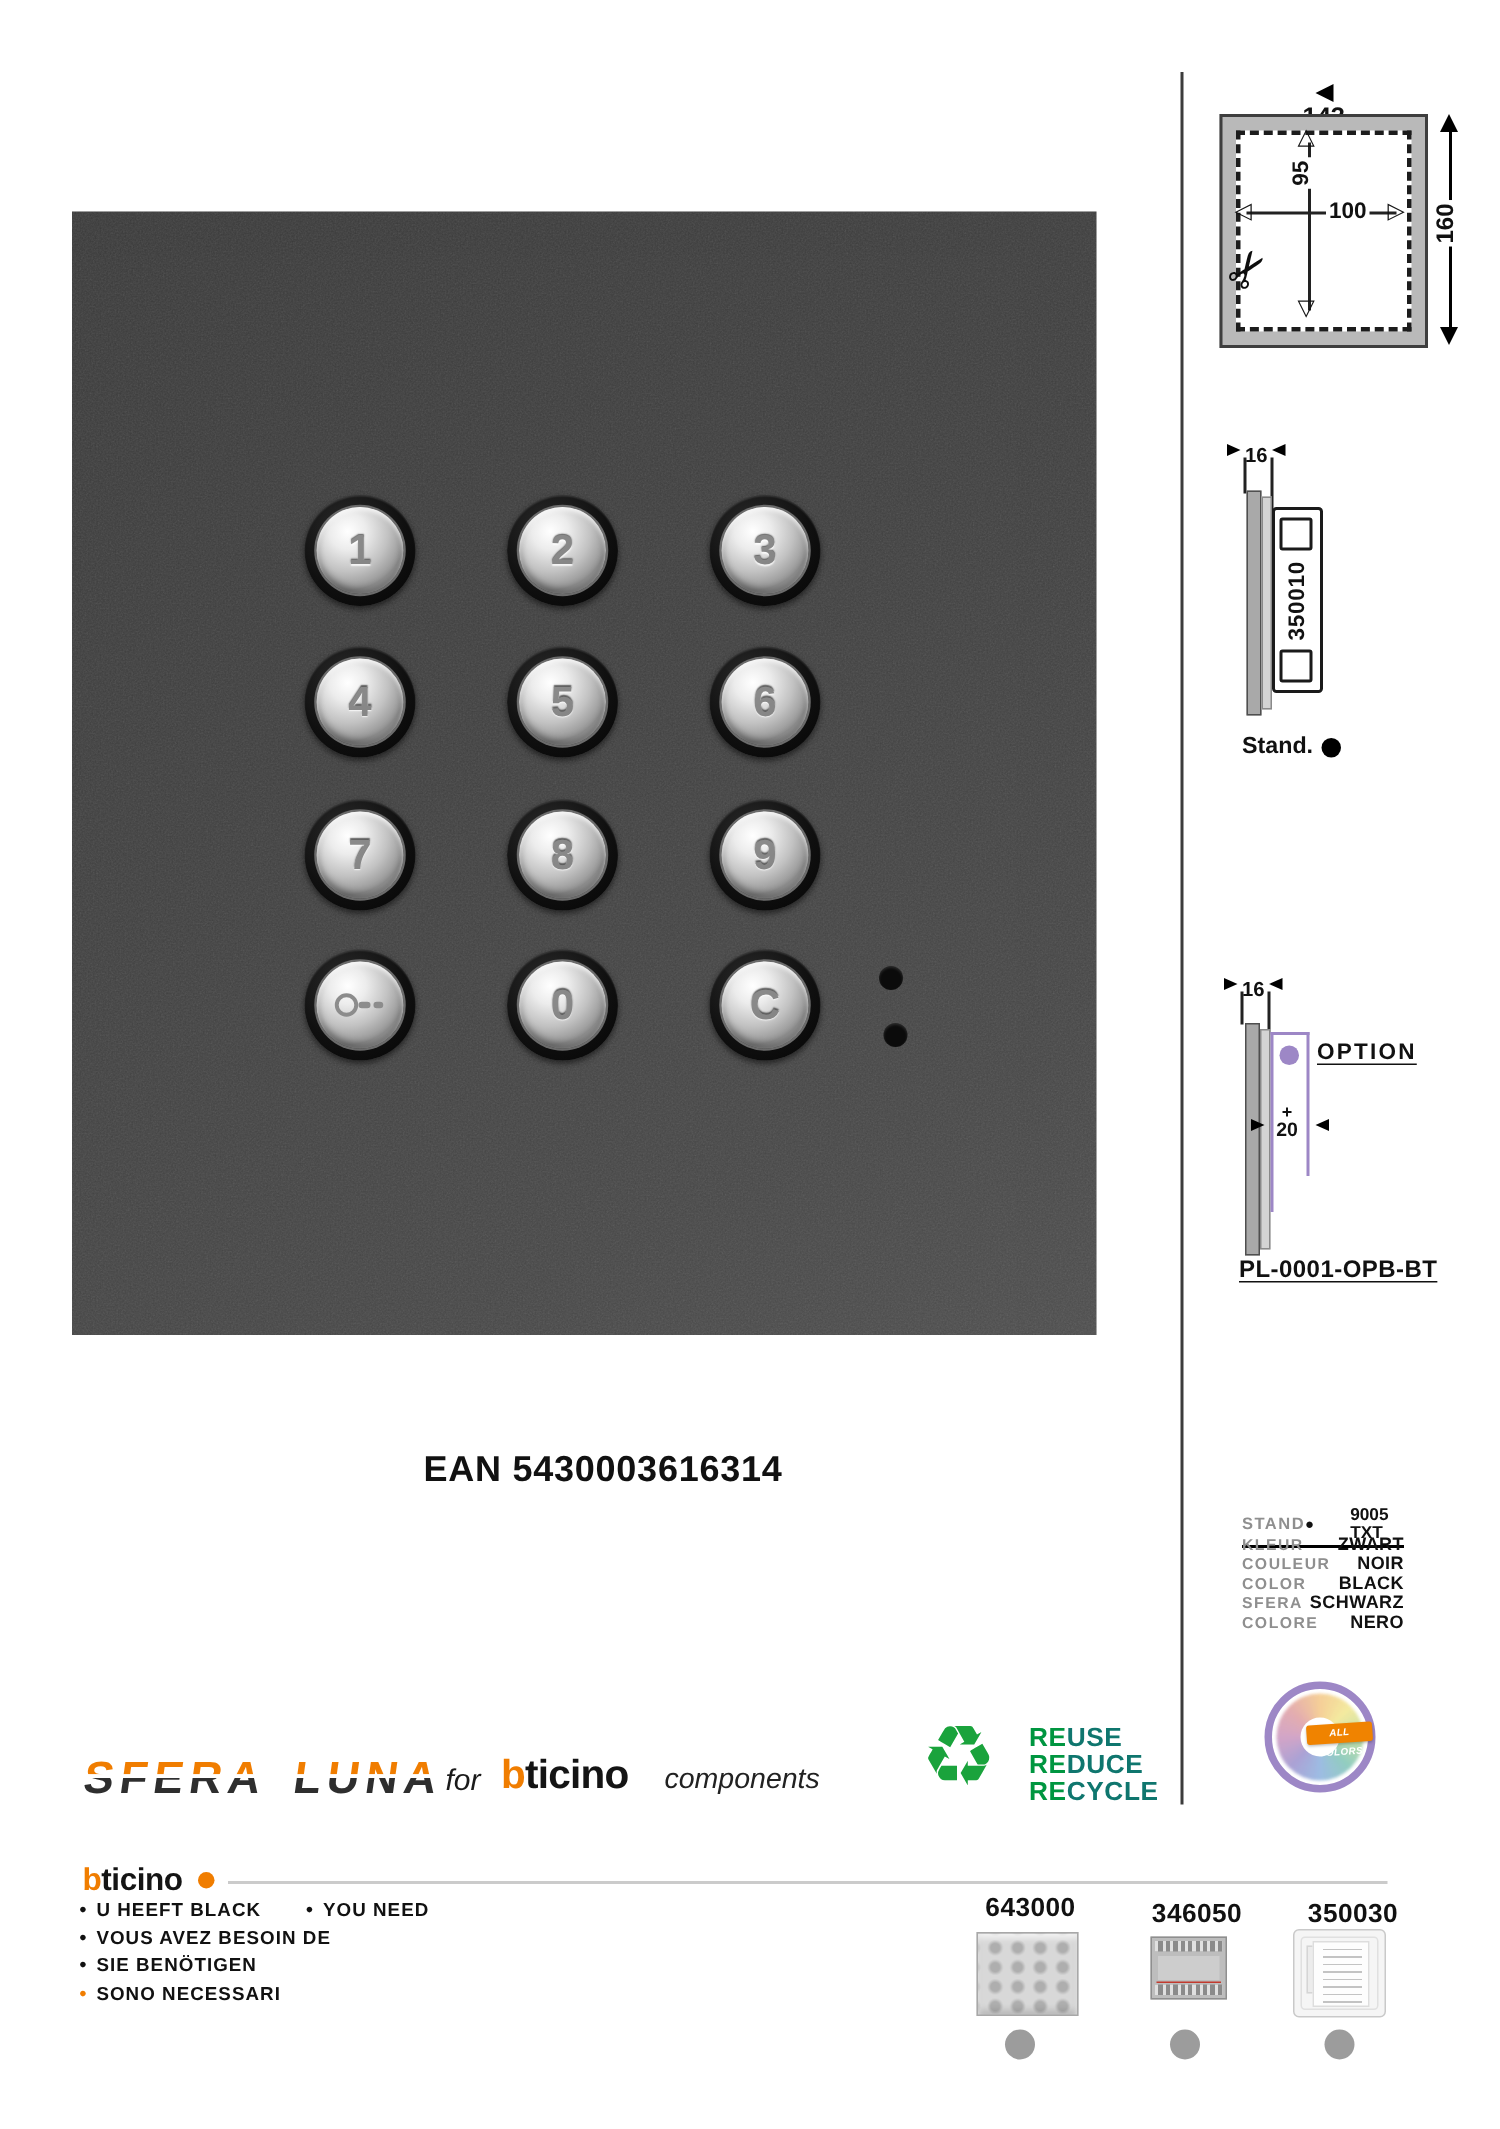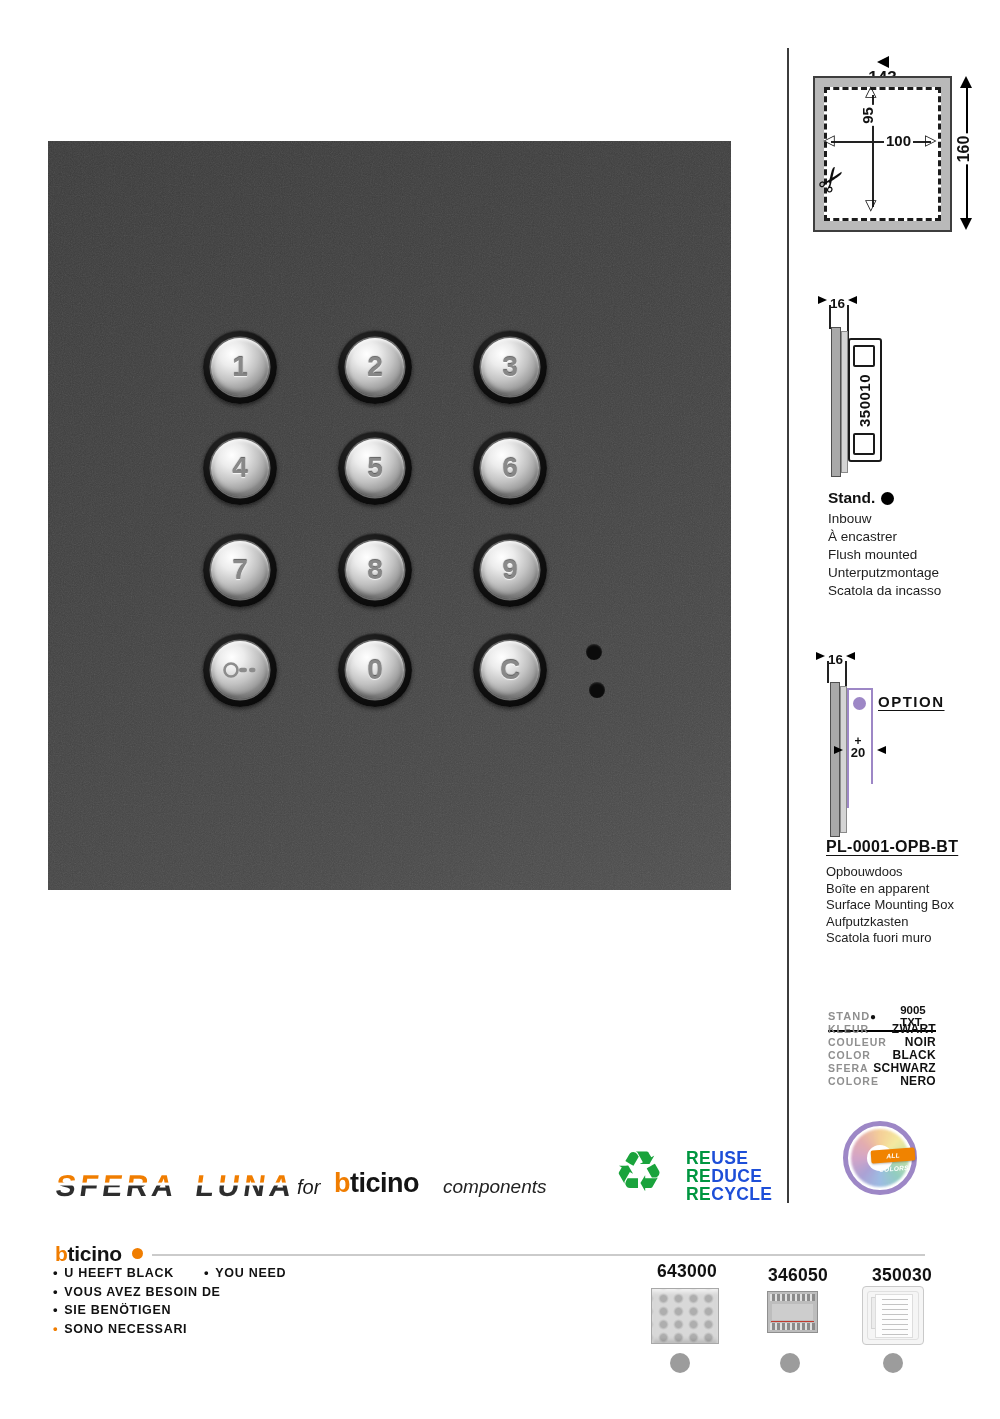--- a/index.html
+++ b/index.html
@@ -94,21 +94,21 @@
     -webkit-background-clip:text;background-clip:text;color:transparent;white-space:nowrap;}
   .sfera .w2{margin-left:18px;}
   .for-txt{left:297px;top:1176px;font-style:italic;font-size:20px;color:#1a1a1a;}
   .bt-mid{left:334px;top:1168px;font-weight:bold;font-size:27px;letter-spacing:-.5px;}
   .bt-b{color:#f07d00;}
   .bt-rest{color:#141414;}
   .components{left:443px;top:1176px;font-style:italic;font-size:19px;color:#222;}
   .recycle-ico{left:614px;top:1144px;font-size:56px;color:#1aa33c;line-height:1;}
   .recycle-txt{left:686px;top:1149px;font-weight:bold;font-size:17.5px;line-height:18px;letter-spacing:.4px;}
   .recycle-txt .s{color:#009640;}
-  .recycle-txt .r{color:#1d4ed8;}
+  .recycle-txt .r{color:#0f766e;}
 
   
   .wheel{left:843px;top:1121px;width:74px;height:74px;border-radius:50%;border:5px solid #9d87c6;
     box-sizing:border-box;background:#fff;}
   .wheel-colors{position:absolute;inset:3px;border-radius:50%;
     background:conic-gradient(#e5b36a,#ddd06e,#a6c97e,#69b7a6,#7aa3d6,#9286c9,#c387b4,#d89090,#e5b36a);
     filter:blur(1.2px) saturate(.75) brightness(1.12);opacity:.9;}
   .wheel-hole{position:absolute;left:50%;top:50%;width:26px;height:26px;margin:-13px 0 0 -13px;border-radius:50%;background:#fff;}
   .ac-label{left:871px;top:1149px;width:44px;height:13px;background:#f08300;border-radius:2px;
     color:#fff;font-weight:bold;font-style:italic;font-size:6.5px;line-height:13px;text-align:center;
@@ -219,20 +219,21 @@
     <div class="key" style="left:425px;top:492px;">
         <div class="metal">
           <span class="kd">C</span>
         </div>
       </div>
 
     <div class="led" style="left:538px;top:503px;"></div>
     <div class="led" style="left:541px;top:541px;"></div>
   </div>
 
+  <div class="abs ean">EAN 5430003616314</div>
 
   <div class="abs vline"></div>
 
   <div class="abs dimrow">
     <span class="tri l"></span>
     <span class="ln"></span>
     <span class="lab">143</span>
     <span class="ln"></span>
     <span class="tri r"></span>
   </div>
@@ -265,27 +266,20 @@
     <div class="clip" style="top:5px;"></div>
     <div class="clip" style="bottom:5px;"></div>
     <div class="code">
         <span>350010</span>
       </div>
   </div>
   <div class="abs stand-head" style="left:828px;top:489px;">
     <span>Stand.</span>
     <span class="dot-black"></span>
   </div>
-  <div class="abs lang" style="left:828px;top:510px;">
-    <div>Inbouw</div>
-    <div>À encastrer</div>
-    <div>Flush mounted</div>
-    <div>Unterputzmontage</div>
-    <div>Scatola da incasso</div>
-  </div>
 
   <div class="abs d16" style="left:816px;top:652px;">
     <span class="tri sm r"></span>
     <span class="lab">16</span>
     <span class="tri sm l"></span>
   </div>
   <div class="abs thin-v" style="left:827px;top:661px;height:22px;"></div>
   <div class="abs thin-v" style="left:845px;top:661px;height:28px;"></div>
   <div class="abs bar-dark" style="left:830px;top:682px;width:10px;height:155px;"></div>
   <div class="abs bar-light" style="left:840px;top:686px;width:7px;height:147px;"></div>
@@ -293,27 +287,20 @@
   <div class="abs opt-ext"></div>
   <div class="abs opt-dot"></div>
   <div class="abs option-label" style="left:878px;top:693px;">OPTION</div>
   <div class="abs plus20" style="left:845px;top:736px;">
     <div class="p">+</div>
     <div class="n">20</div>
   </div>
   <span class="abs tri sm r" style="left:834px;top:746px;"></span>
   <span class="abs tri sm l" style="left:877px;top:746px;"></span>
   <div class="abs opb-code" style="left:826px;top:838px;">PL-0001-OPB-BT</div>
-  <div class="abs lang" style="left:826px;top:864px;font-size:13px;line-height:16.5px;">
-    <div>Opbouwdoos</div>
-    <div>Boîte en apparent</div>
-    <div>Surface Mounting Box</div>
-    <div>Aufputzkasten</div>
-    <div>Scatola fuori muro</div>
-  </div>
 
   <div class="abs fin-head">
     <span class="g">STAND</span>
     <span class="b">●</span>
     <span class="v">9005 TXT</span>
   </div>
   <div class="abs fin-rows">
     <div class="fin-row">
         <span class="l">KLEUR</span>
         <span class="v">ZWART</span>

